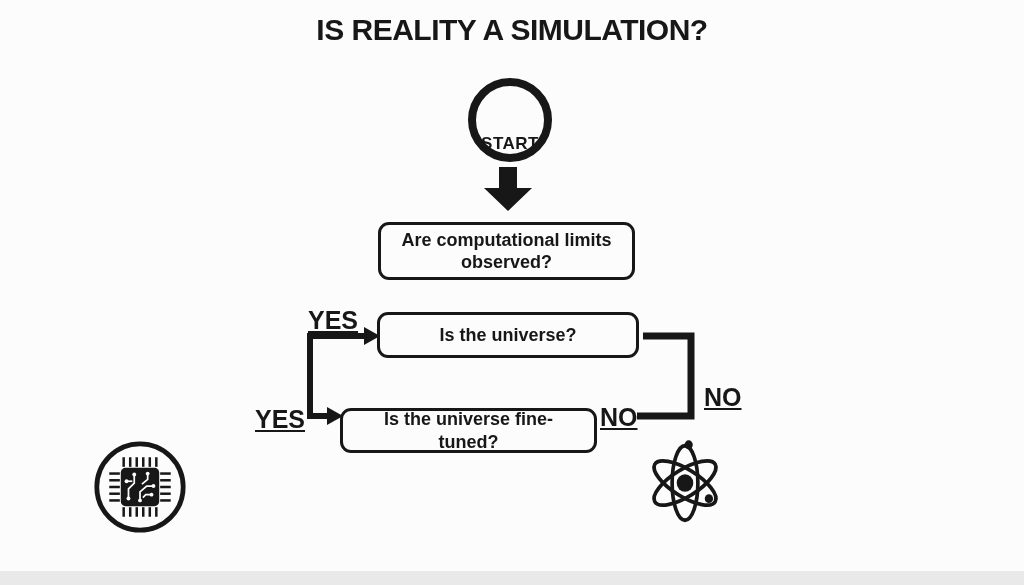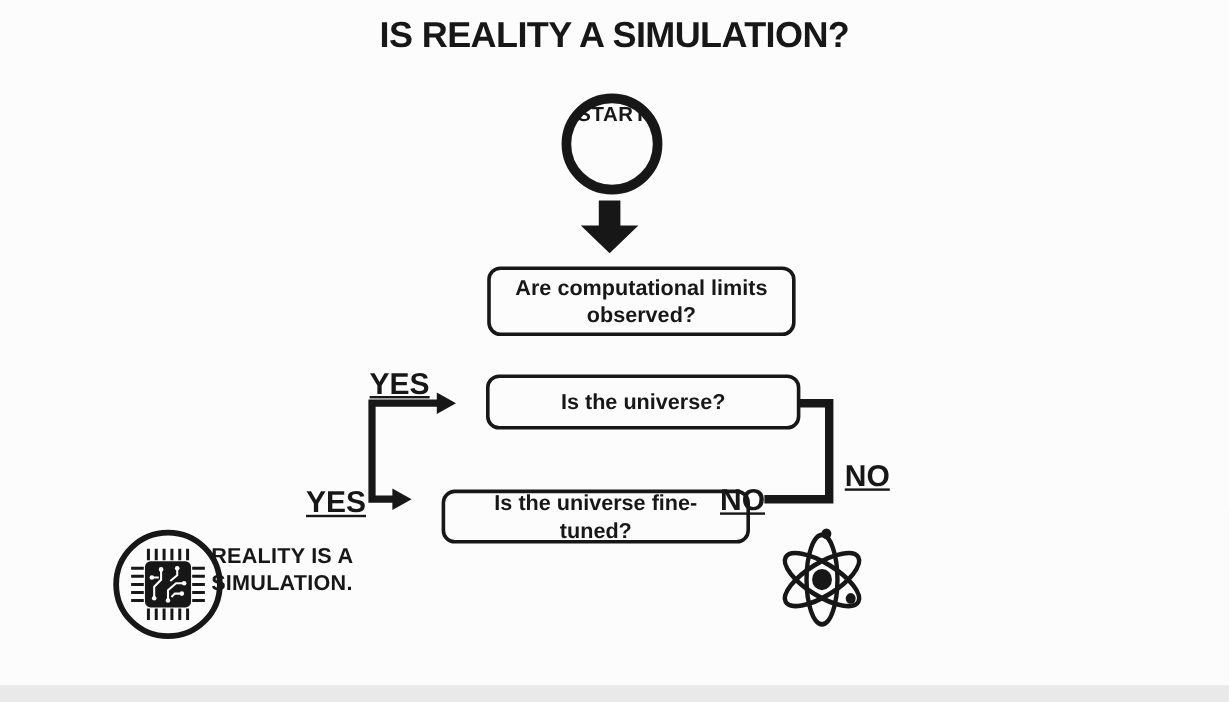--- a/index.html
+++ b/index.html
@@ -12,30 +12,29 @@
   }
   .page-title {
     position:absolute; top:13px; left:0; width:100%;
     text-align:center; font-size:30px; font-weight:bold;
     letter-spacing:-0.5px; color:var(--ink);
   }
   .start-node {
     position:absolute; left:468px; top:78px; width:84px; height:84px;
     border:8px solid var(--ink); border-radius:50%;
     background:var(--bg);
-    display:flex; align-items:flex-start; justify-content:center;
+    display:flex; align-items:flex-end; justify-content:center;
     font-size:17px; font-weight:bold; letter-spacing:0.5px;
   }
   .qbox {
     position:absolute; border:3px solid var(--ink); border-radius:11px;
     background:var(--bg);
     display:flex; align-items:center; justify-content:center;
     text-align:center; font-size:18px; font-weight:bold; line-height:1.25;
     padding:2px 20px;
-    margin-left:28px;
   }
   .qbox.q1 { left:378px; top:222px; width:257px; height:58px; }
   .qbox.q2 { left:377px; top:312px; width:262px; height:46px; }
   .qbox.q3 { left:340px; top:408px; width:257px; height:45px; }
   .edge-label {
     position:absolute; font-size:25px; font-weight:bold; color:var(--ink);text-decoration:underline;
   }
   .edge-label.yes-top    { left:308px; top:306px; }
   .edge-label.yes-bottom { left:255px; top:405px; }
   .edge-label.no-inline  { left:600px; top:403px; }
@@ -128,21 +127,20 @@
     <g fill="#fcfcfc">
       <circle cx="38" cy="62" r="2"></circle>
         <circle cx="44" cy="37" r="2"></circle>
       <circle cx="50" cy="64" r="2"></circle>
         <circle cx="64" cy="49" r="2"></circle>
       <circle cx="58" cy="36" r="2"></circle>
         <circle cx="36" cy="44" r="2"></circle>
       <circle cx="62" cy="58" r="2"></circle>
     </g>
   </svg>
-  <div class="outcome-label sim">REALITY IS A SIMULATION.</div>
 
   <svg class="outcome-icon atom" viewBox="0 0 100 100" preserveAspectRatio="none">
     <g fill="none" stroke="#171717" stroke-width="4">
       <ellipse cx="50" cy="50" rx="38" ry="14" transform="rotate(90 50 50)"></ellipse>
       <ellipse cx="50" cy="50" rx="38" ry="14" transform="rotate(30 50 50)"></ellipse>
       <ellipse cx="50" cy="50" rx="38" ry="14" transform="rotate(150 50 50)"></ellipse>
     </g>
     <circle cx="50" cy="50" r="9" fill="#171717"></circle>
     <circle cx="54" cy="11" r="4.5" fill="#171717"></circle>
     <circle cx="76" cy="66" r="4.5" fill="#171717"></circle>

